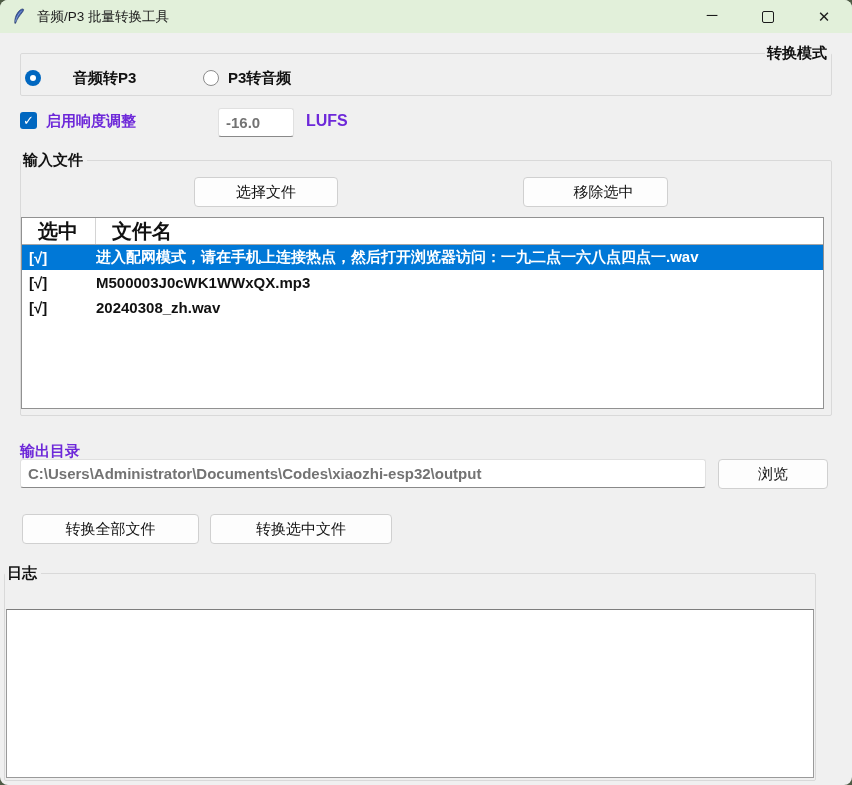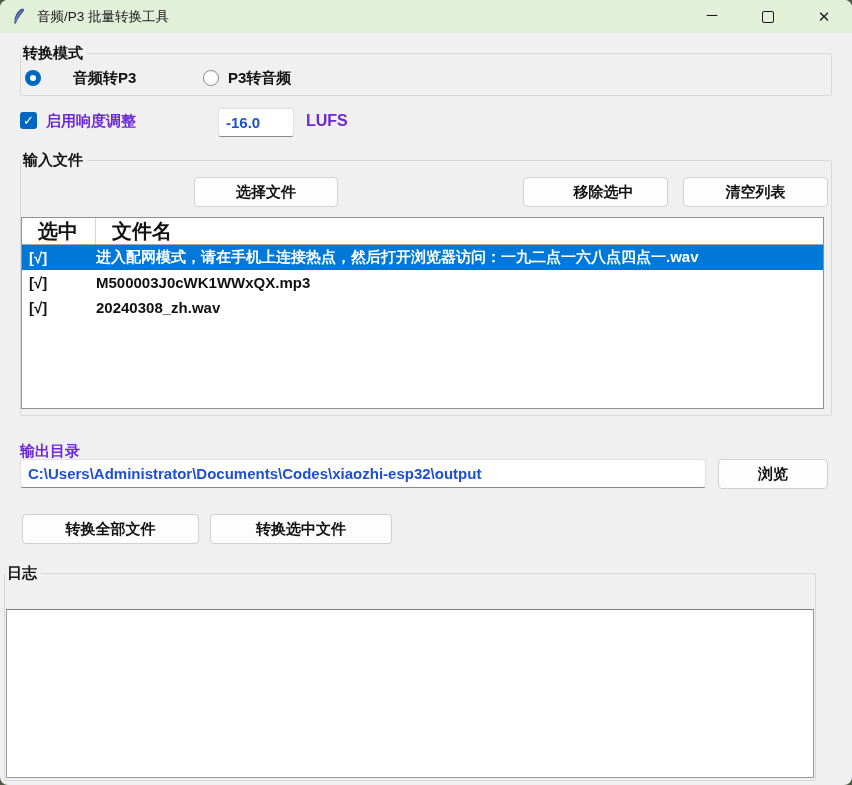--- a/index.html
+++ b/index.html
@@ -9,22 +9,22 @@
   .app-icon{width:17px;height:17px;margin:0 9px 0 11px;flex:0 0 auto;}
   .title-text{font-size:13.5px;color:#1b1b1b;}
   .tb-spacer{flex:1;}
   .tb-btn{width:56px;height:33px;display:flex;align-items:center;justify-content:center;color:#1b1b1b;font-size:14px;cursor:default;}
   .max-glyph{width:10px;height:10px;border:1.4px solid #1b1b1b;border-radius:2px;}
   .min-glyph{font-size:15px;line-height:1;transform:translateY(-2px);}
   .close-glyph{font-size:15px;line-height:1;}
   
   fieldset{position:absolute;border:1px solid #d9d9d9;border-radius:2px;margin:0;padding:0;background:transparent;}
   legend{font-size:15px;font-weight:bold;color:#111;padding:0 4px 0 2px;margin-left:0;}
-  .btn{position:absolute;background:#fdfdfd;border:1px solid #d0d0d0;border-radius:4px;font-size:15px;font-weight:bold;color:#111;display:flex;align-items:center;justify-content:center;box-sizing:border-box;}
-  .entry{position:absolute;background:#fff;border:1px solid #e0e0e0;border-bottom:1px solid #898989;border-radius:3px;font-family:"Liberation Sans","DejaVu Sans",sans-serif;font-size:15px;font-weight:bold;color:#1d4ed8;padding:0 7px;box-sizing:border-box;outline:none;}
+  .btn{position:absolute;background:#fdfdfd;border:1px solid #d0d0d0;border-radius:4px;font-size:15px;font-weight:normal;color:#111;display:flex;align-items:center;justify-content:center;box-sizing:border-box;}
+  .entry{position:absolute;background:#fff;border:1px solid #e0e0e0;border-bottom:1px solid #898989;border-radius:3px;font-family:"Liberation Sans","DejaVu Sans",sans-serif;font-size:15px;font-weight:bold;color:#737373;padding:0 7px;box-sizing:border-box;outline:none;}
   .lbl{position:absolute;font-size:15px;font-weight:bold;color:#6d28d9;}
   
   .radio-item{position:absolute;display:flex;align-items:center;gap:9px;height:18px;}
   .radio{width:16px;height:16px;border-radius:50%;box-sizing:border-box;position:relative;flex:0 0 auto;}
   .radio.on{background:#0067c0;}
   .radio.on::after{content:"";position:absolute;left:5px;top:5px;width:6px;height:6px;border-radius:50%;background:#fff;}
   .radio.off{background:#fff;border:1px solid #8b8b8b;}
   .radio-label{font-size:15px;font-weight:bold;color:#111;}
   
   .checkbox{position:absolute;width:17px;height:17px;border-radius:3px;background:#0067c0;color:#fff;font-size:13px;font-weight:bold;display:flex;align-items:center;justify-content:center;box-sizing:border-box;}
@@ -57,21 +57,21 @@
         <span class="min-glyph">─</span>
       </div>
     <div class="tb-btn">
         <span class="max-glyph"></span>
       </div>
     <div class="tb-btn">
         <span class="close-glyph">✕</span>
       </div>
   </div>
 
-  <fieldset style="left:20px;top:44px;width:810px;height:50px;">
+  <fieldset style="left:20px;top:44px;width:810px;height:50px;text-align:right;">
     <legend>转换模式</legend>
   </fieldset>
   <div class="radio-item" style="left:25px;top:69px;gap:32px;">
     <span class="radio on"></span>
     <span class="radio-label">音频转P3</span>
   </div>
   <div class="radio-item" style="left:203px;top:69px;">
     <span class="radio off"></span>
     <span class="radio-label">P3转音频</span>
   </div>
@@ -81,21 +81,20 @@
     </div>
   <div class="lbl" style="left:46px;top:112px;">启用响度调整</div>
   <input class="entry" style="left: 218px; top: 108px; width: 76px; height: 29px;" value="-16.0">
   <div class="lbl" style="left:306px;top:112px;font-size:16px;">LUFS</div>
 
   <fieldset style="left:20px;top:151px;width:810px;height:263px;">
     <legend>输入文件</legend>
   </fieldset>
   <div class="btn" style="left:194px;top:177px;width:144px;height:30px;">选择文件</div>
   <div class="btn" style="left:523px;top:177px;width:145px;height:30px;padding-left:16px;">移除选中</div>
-  <div class="btn" style="left:683px;top:177px;width:145px;height:30px;">清空列表</div>
 
   <div class="table">
     <div class="thead">
       <div class="th c1">选中</div>
       <div class="th c2">文件名</div>
     </div>
     <div class="trow selected">
       <div class="c1">[√]</div>
       <div class="c2">进入配网模式，请在手机上连接热点，然后打开浏览器访问：一九二点一六八点四点一.wav</div>
     </div>

